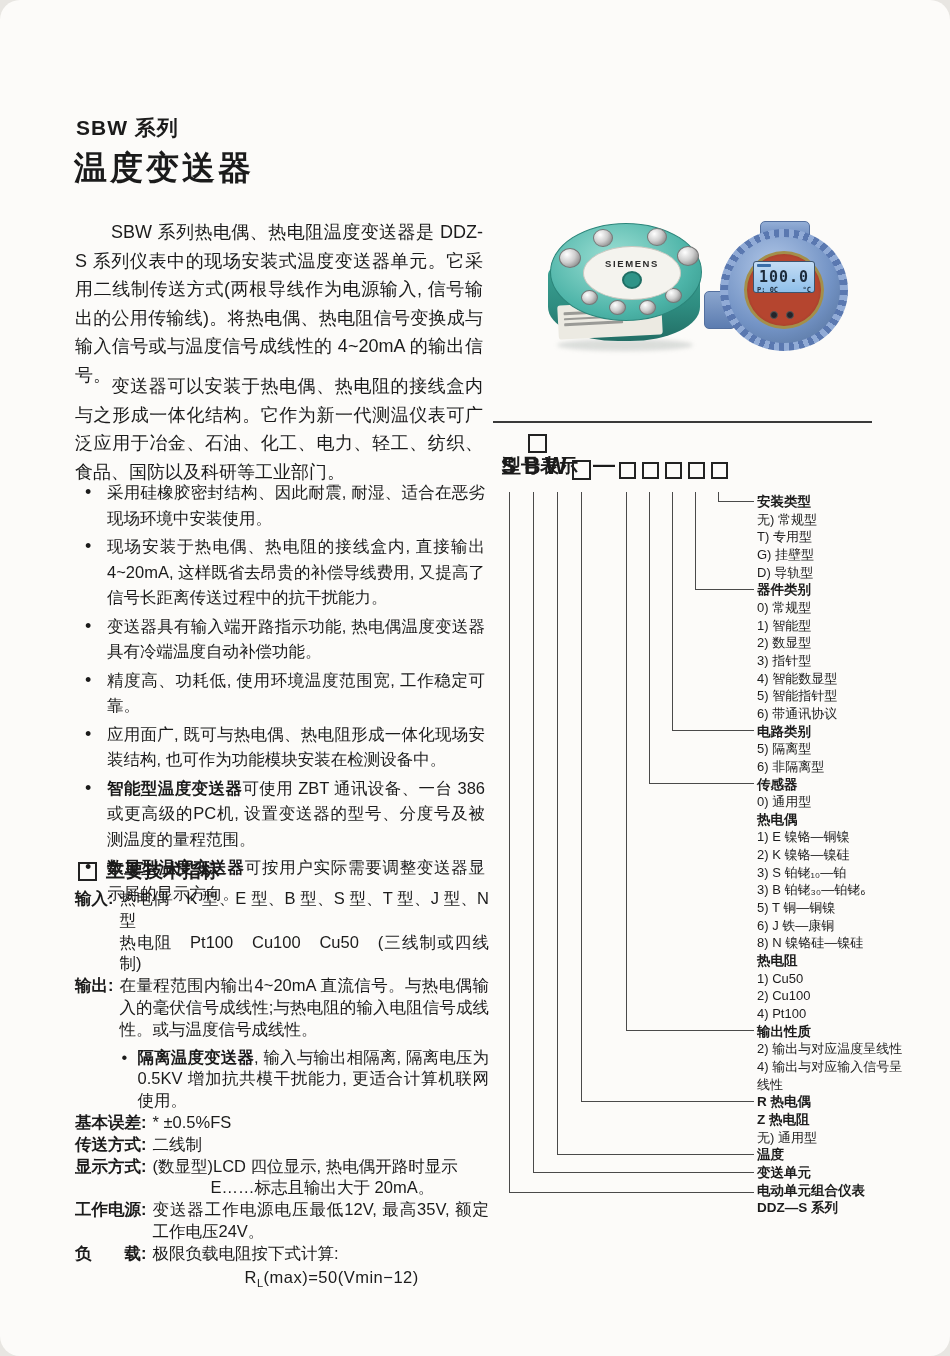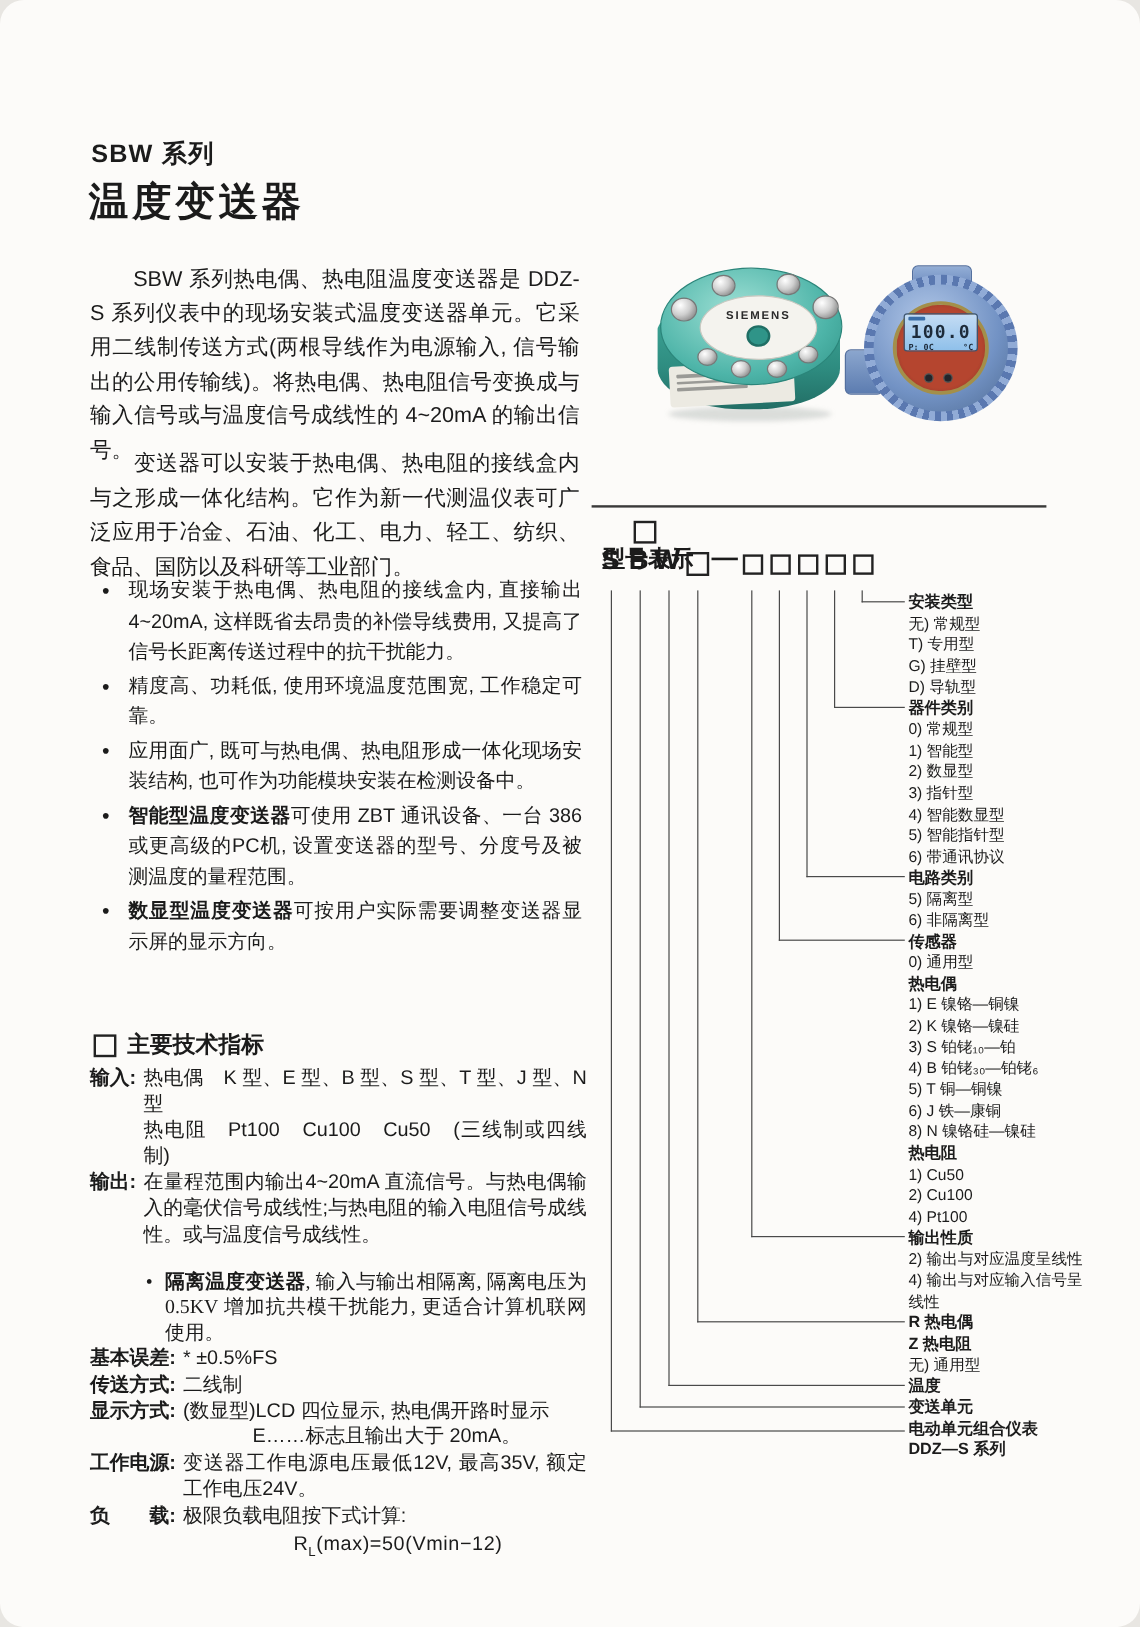--- a/index.html
+++ b/index.html
@@ -20,21 +20,21 @@
   .features{position:absolute;left:83px;top:480px;width:402px;margin:0;padding:0;list-style:none;}
   .features li{position:relative;margin:0 0 3px 0;padding-left:24px;font-size:16.5px;line-height:25.5px;text-align:justify;text-justify:inter-character;}
   .features li::before{content:"\2022";position:absolute;left:2px;top:0;font-size:18px;}
   .bold{font-weight:bold;}
   .tech-header{position:absolute;left:78px;top:858px;font-size:19px;font-weight:bold;display:flex;align-items:center;}
   .sq-icon{display:inline-block;width:15px;height:15px;border:2px solid #222;margin-right:9px;background:transparent;}
   .specs{position:absolute;left:75px;top:888px;width:414px;font-size:16.5px;line-height:21.8px;}
   .spec-row{display:flex;align-items:flex-start;}
   .spec-label{font-weight:bold;white-space:nowrap;margin-right:6px;}
   .spec-body{flex:1;text-align:justify;text-justify:inter-character;}
-  .spec-subbullet{position:relative;padding-left:18px;margin-top:16px;font-family:Liberation Serif, serif;}
+  .spec-subbullet{position:relative;padding-left:18px;margin-top:6px;}
   .spec-subbullet::before{content:"\2022";position:absolute;left:2px;top:0;}
   .disp-line2{margin-left:58px;}
   .load-formula{margin-left:92px;margin-top:2px;letter-spacing:.5px;}
   .sub{font-size:11px;vertical-align:sub;}
   
   .puck{position:absolute;left:545px;top:221px;width:160px;height:126px;}
   .puck-shadow{position:absolute;left:12px;bottom:-4px;width:136px;height:12px;border-radius:50%;background:rgba(120,130,128,.25);filter:blur(2px);}
   .puck-side{position:absolute;left:3px;top:44px;width:152px;height:76px;background:linear-gradient(#3ca294,#2e8c80 55%,#226e65);border-radius:14px 14px 70px 70px/10px 10px 34px 34px;}
   .puck-sidelabel{position:absolute;left:10px;bottom:4px;width:104px;height:34px;background:#eceae2;border-radius:3px;transform:rotate(-3deg);padding:4px 6px;box-sizing:border-box;}
   .puck-sidelabel .tline{height:2.5px;background:#9a9a96;margin:3px 0;border-radius:1px;}
@@ -73,21 +73,23 @@
 
 <div class="page">
 
   <div class="series-title">SBW 系列</div>
   <div class="main-title">温度变送器</div>
 
   <div class="para p1"><span class="indent"></span><span>SBW 系列热电偶、热电阻温度变送器是 DDZ-S 系列仪表中的现场安装式温度变送器单元。它采用二线制传送方式(两根导线作为电源输入, 信号输出的公用传输线)。将热电偶、热电阻信号变换成与输入信号或与温度信号成线性的 4~20mA 的输出信号。</span></div>
   <div class="para p2"><span class="indent"></span><span>变送器可以安装于热电偶、热电阻的接线盒内与之形成一体化结构。它作为新一代测温仪表可广泛应用于冶金、石油、化工、电力、轻工、纺织、食品、国防以及科研等工业部门。</span></div>
 
   <ul class="features">
+      <li>采用硅橡胶密封结构、因此耐震, 耐湿、适合在恶劣现场环境中安装使用。</li>
       <li>现场安装于热电偶、热电阻的接线盒内, 直接输出4~20mA, 这样既省去昂贵的补偿导线费用, 又提高了信号长距离传送过程中的抗干扰能力。</li>
+      <li>变送器具有输入端开路指示功能, 热电偶温度变送器具有冷端温度自动补偿功能。</li>
       <li>精度高、功耗低, 使用环境温度范围宽, 工作稳定可靠。</li>
       <li>应用面广, 既可与热电偶、热电阻形成一体化现场安装结构, 也可作为功能模块安装在检测设备中。</li>
       <li><span class="bold">智能型温度变送器</span>可使用 ZBT 通讯设备、一台 386 或更高级的PC机, 设置变送器的型号、分度号及被测温度的量程范围。</li>
       <li><span class="bold">数显型温度变送器</span>可按用户实际需要调整变送器显示屏的显示方向。</li>
     </ul>
 
   <div class="tech-header">
     <span class="sq-icon"></span>
     <span>主要技术指标</span>
   </div>
@@ -221,21 +223,21 @@
       <div class="md-item">6) 带通讯协议</div>
       <div class="md-item bold">电路类别</div>
       <div class="md-item">5) 隔离型</div>
       <div class="md-item">6) 非隔离型</div>
       <div class="md-item bold">传感器</div>
       <div class="md-item">0) 通用型</div>
       <div class="md-item bold">热电偶</div>
       <div class="md-item">1) E 镍铬—铜镍</div>
       <div class="md-item">2) K 镍铬—镍硅</div>
       <div class="md-item">3) S 铂铑₁₀—铂</div>
-      <div class="md-item">4) B 铂铑₃₀—铂铑₆</div>
+      <div class="md-item">3) B 铂铑₃₀—铂铑₆</div>
       <div class="md-item">5) T 铜—铜镍</div>
       <div class="md-item">6) J 铁—康铜</div>
       <div class="md-item">8) N 镍铬硅—镍硅</div>
       <div class="md-item bold">热电阻</div>
       <div class="md-item">1) Cu50</div>
       <div class="md-item">2) Cu100</div>
       <div class="md-item">4) Pt100</div>
       <div class="md-item bold">输出性质</div>
       <div class="md-item">2) 输出与对应温度呈线性</div>
       <div class="md-item">4) 输出与对应输入信号呈</div>

